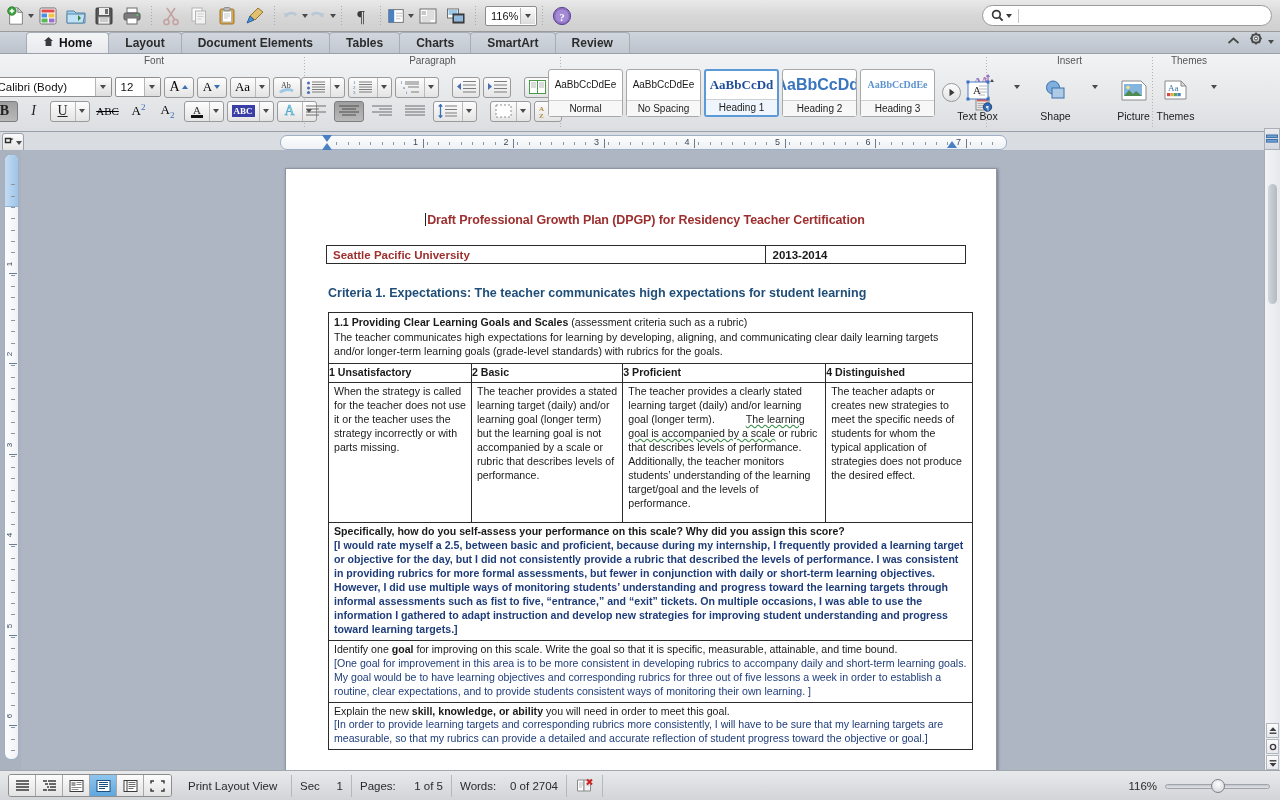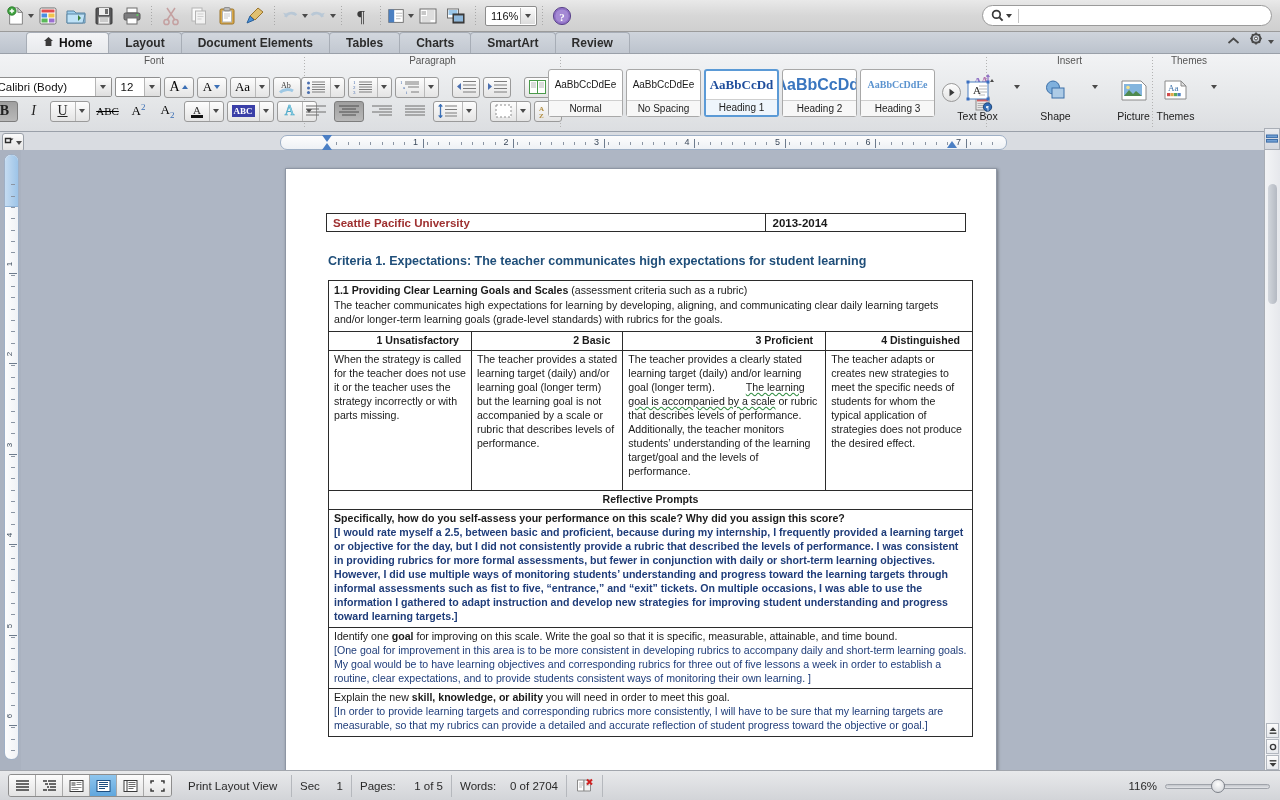--- a/index.html
+++ b/index.html
@@ -282,21 +282,21 @@
     color: #1f4e79; font-weight: bold; font-size: 12.5px;
     margin: 0 0 12px 2px;
   }
 
   table.rub {
     width: 645px; border-collapse: collapse; margin-left: 2px;
     font-size: 10.6px; color: #1a1a1a; line-height: 1.32;
   }
   table.rub td { border: 1px solid #2b2b2b; padding: 2px 5px; vertical-align: top; }
   .rub-head-b { font-weight: bold; }
-  .lvl { text-align: right; font-weight: bold; padding: 2px 12px !important; }
+  .lvl { text-align: left; font-weight: bold; padding: 2px 0 !important; }
   .rp-bar { text-align:center; font-weight:bold; background:#fff; }
   .blue { color: #1f3d7a; }
   .sq {
     text-decoration: underline;
     text-decoration-color: #2d8a3e;
     text-decoration-style: wavy;
     text-decoration-skip-ink: none;
   }
   .sqb {
     text-decoration: underline;
@@ -1084,20 +1084,23 @@
       <div class="vtick" style="top: 583.625px;"></div>
       <div class="vtick" style="top: 594.938px;"></div>
     </div>
 
   <div id="leftpad"></div>
 
   <div id="canvas">
     <div id="page">
       <div id="pagebody">
 
+        <div class="doc-title">
+          <span class="caret-bar"></span><span>Draft Professional Growth Plan (DPGP) for Residency Teacher Certification</span>
+        </div>
 
         <table class="idt">
           <tbody>
           <tr>
             <td class="red">Seattle Pacific University</td>
             <td class="blk">2013-2014</td>
           </tr>
         </tbody>
           </table>
 
@@ -1118,23 +1121,20 @@
             <td class="lvl" style="width:23.5%;">2 Basic</td>
             <td class="lvl" style="width:31.5%;">3 Proficient</td>
             <td class="lvl" style="width:22.8%;">4 Distinguished</td>
           </tr>
           <tr>
             <td style="height:140px;">When the strategy is called for the teacher does not use it or the teacher uses the strategy incorrectly or with parts missing.</td>
             <td>The teacher provides a stated learning target (daily) and/or learning goal (longer term) but the learning goal is not accompanied by a scale or rubric that describes levels of performance.</td>
             <td><span>The teacher provides a clearly stated learning target (daily) and/or learning goal (longer term). </span><span class="sqb">The learning goal is accompanied by a scale</span><span> or rubric that describes levels of performance. Additionally, the teacher monitors students’ understanding of the learning target/goal and the levels of performance.</span></td>
             <td>The teacher adapts or creates new strategies to meet the specific needs of students for whom the typical application of strategies does not produce the desired effect.</td>
           </tr>
-          <tr>
-            <td colspan="4" class="rp-bar">Reflective Prompts</td>
-          </tr>
 
           <tr>
             <td colspan="4" style="padding:2px 5px 3px 5px;font-weight:bold;">
               <div><span>Specifically, how do you </span><b>self-assess</b><span> your performance on this scale? Why did you assign this score?</span></div>
               <div class="blue">[I would rate myself a 2.5, between basic and proficient, because during my internship, I frequently provided a learning target or objective for the day, but I did not consistently provide a rubric that described the levels of performance. I was consistent in providing rubrics for more formal assessments, but fewer in conjunction with daily or short-term learning objectives. However, I did use multiple ways of monitoring students’ understanding and progress toward the learning targets through informal assessments such as fist to five, “entrance,” and “exit” tickets.  On multiple occasions, I was able to use the information I gathered to adapt instruction and develop new strategies for improving student understanding and progress toward learning targets.]</div>
             </td>
           </tr>
 
           <tr>
             <td colspan="4" style="padding:2px 5px 3px 5px;">

